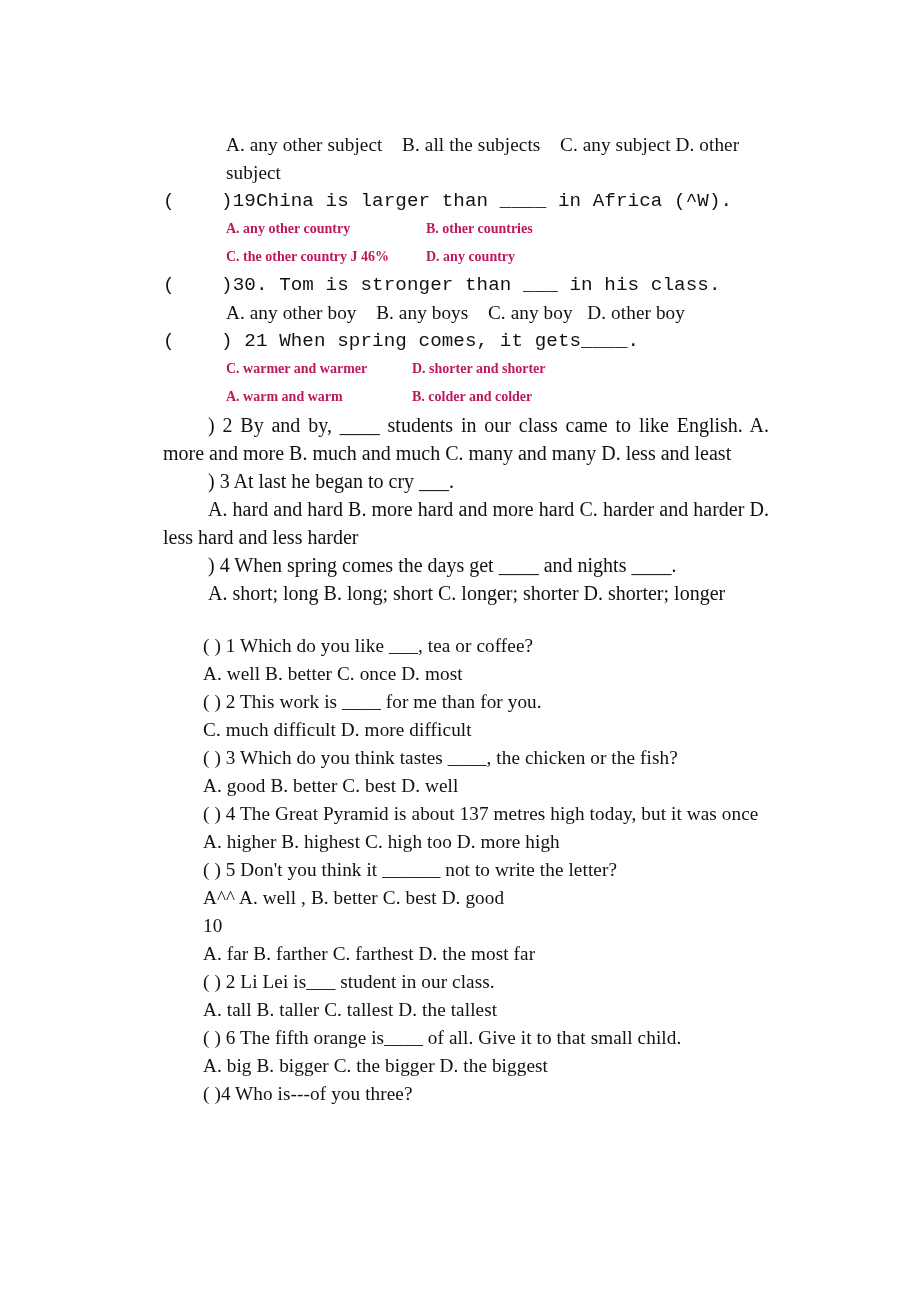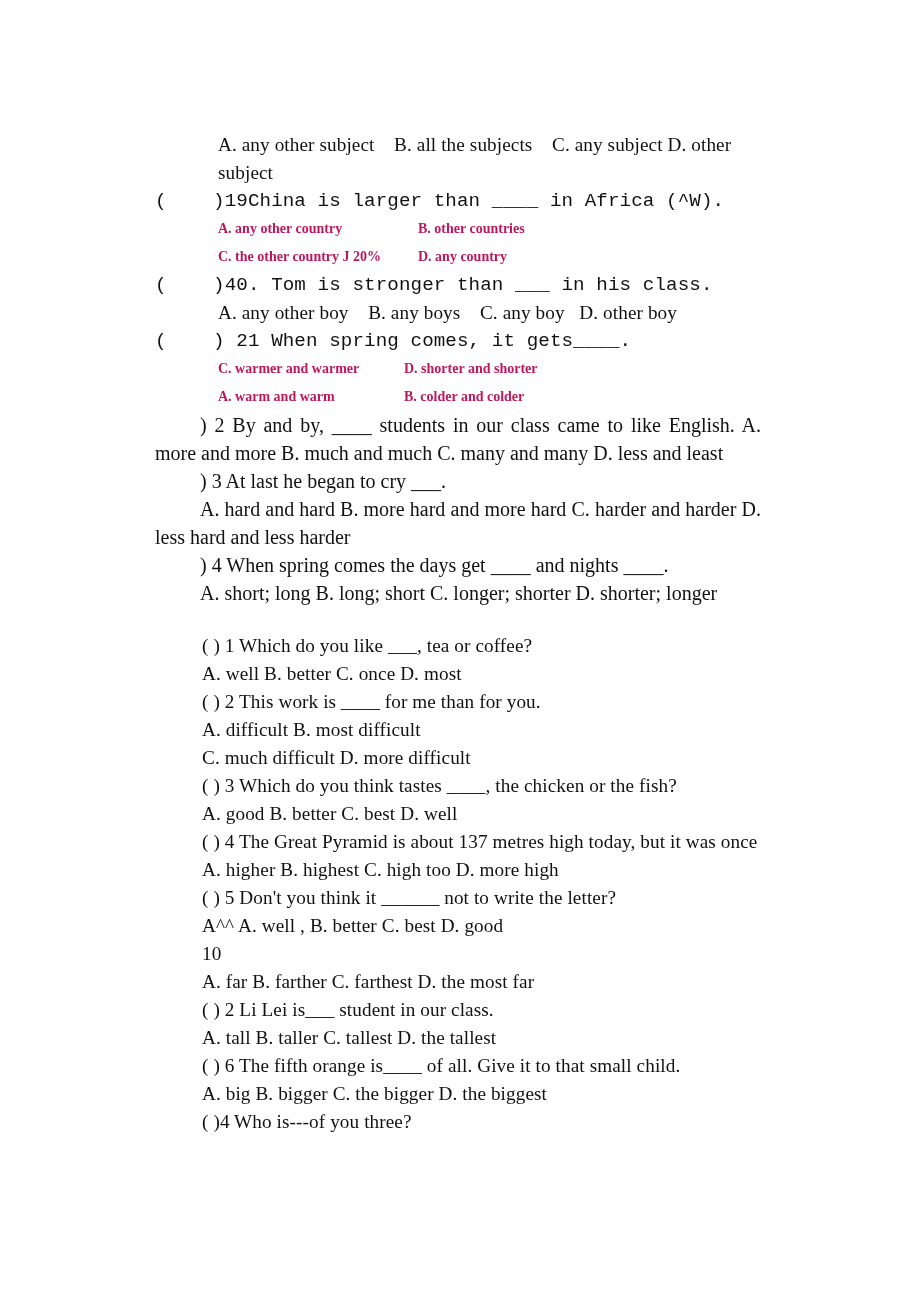--- a/index.html
+++ b/index.html
@@ -11,21 +11,21 @@
     width: 920px;
     height: 1300px;
     position: relative;
     font-family: "Liberation Serif", "DejaVu Serif", serif;
     color: #000000;
     overflow: hidden;
   }
 
   .page {
     position: absolute;
-    left: 0;
+    left: 8px;
     top: 0;
     width: 896px;
     height: 1300px;
     background: #ffffff;
     border-radius: 23px;
   }
 
   
   .doc-body {
     position: absolute;
@@ -68,38 +68,38 @@
   }
   .optrow .colA { display: inline-block; }
 
   
   .block2 {
     position: absolute;
     left: 195px;
     top: 632px;
     width: 570px;
   }
-  .block2 .line { padding-left: 0; margin-left: 7px; }
+  .block2 .line { padding-left: 0; }
 </style>
 </head>
 <body>
 
 <div class="page">
 
   <div class="doc-body">
 
     <div class="line ind-2">A. any other subject    B. all the subjects    C. any subject D. other subject</div>
 
     <div class="line ind-0">(    )19China is larger than ____ in Africa (^W).</div>
 
     <div class="optrow"><span class="colA" style="width:200px">A. any other country</span><span>B. other countries</span></div>
 
-    <div class="optrow"><span class="colA" style="width:200px">C. the other country J 20%</span><span>D. any country</span></div>
+    <div class="optrow"><span class="colA" style="width:200px">C. the other country J 46%</span><span>D. any country</span></div>
 
-    <div class="line ind-0">(    )40. Tom is stronger than ___ in his class.</div>
+    <div class="line ind-0">(    )30. Tom is stronger than ___ in his class.</div>
 
     <div class="line ind-2">A. any other boy    B. any boys    C. any boy   D. other boy</div>
 
     <div class="line ind-0">(    ) 21 When spring comes, it gets____.</div>
 
     <div class="optrow"><span class="colA" style="width:186px">C. warmer and warmer</span><span>D. shorter and shorter</span></div>
 
     <div class="optrow"><span class="colA" style="width:186px">A. warm and warm</span><span>B. colder and colder</span></div>
 
     <div class="para">) 2 By and by, ____ students in our class came to like English. A. more and more B. much and much C. many and many D. less and least</div>
@@ -111,21 +111,20 @@
     <div class="para">) 4 When spring comes the days get ____ and nights ____.</div>
 
     <div class="para">A. short; long B. long; short C. longer; shorter D. shorter; longer</div>
 
   </div>
 
   <div class="block2">
     <div class="line">( ) 1 Which do you like ___, tea or coffee?</div>
     <div class="line">A. well B. better C. once D. most</div>
     <div class="line">( ) 2 This work is ____ for me than for you.</div>
-    <div class="line">A. difficult B. most difficult</div>
     <div class="line">C. much difficult D. more difficult</div>
     <div class="line">( ) 3 Which do you think tastes ____, the chicken or the fish?</div>
     <div class="line">A. good B. better C. best D. well</div>
     <div class="line">( ) 4 The Great Pyramid is about 137 metres high today, but it was once</div>
     <div class="line">A. higher B. highest C. high too D. more high</div>
     <div class="line">( ) 5 Don't you think it ______ not to write the letter?</div>
     <div class="line">A^^ A. well , B. better C. best D. good</div>
     <div class="line">10</div>
     <div class="line">A. far B. farther C. farthest D. the most far</div>
     <div class="line">( ) 2 Li Lei is___ student in our class.</div>

